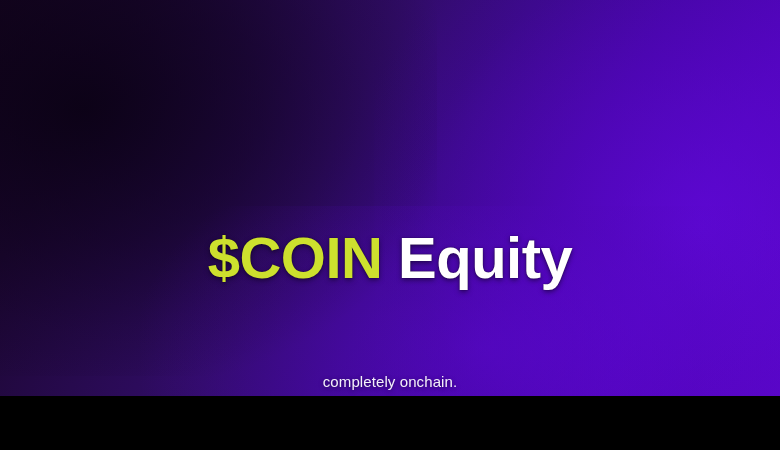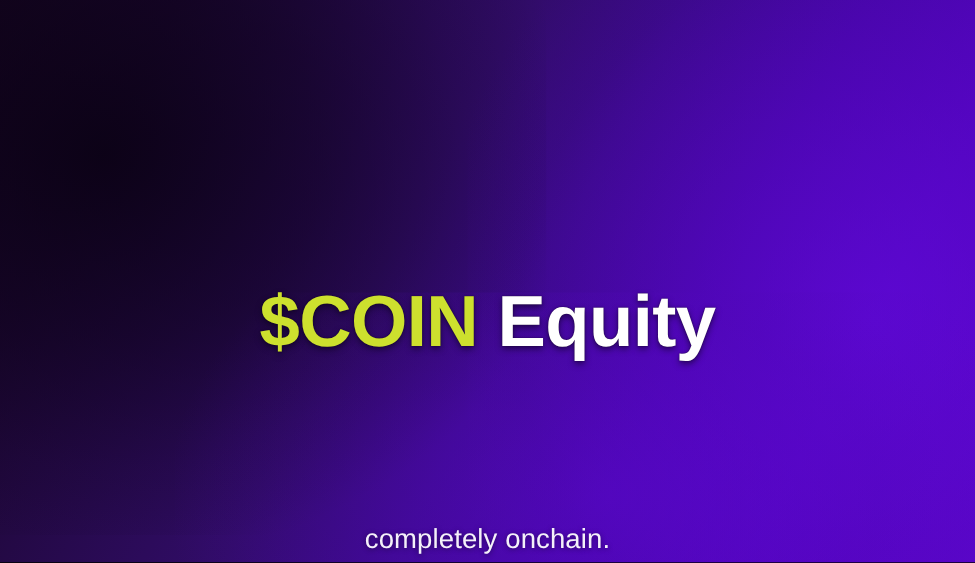--- a/index.html
+++ b/index.html
@@ -5,21 +5,21 @@
 <style>
   html, body {
     margin: 0;
     padding: 0;
     background: #000;
   }
 
   #slide {
     position: relative;
     width: 780px;
-    height: 450px;
+    height: 396px;
     overflow: hidden;
     font-family: "Liberation Sans", "DejaVu Sans", sans-serif;
     
     background:
       linear-gradient(118deg,
         #160520 0%,
         #1d0733 14%,
         #270a4e 28%,
         #310c68 41%,
         #3c0a8c 54%,
@@ -101,21 +101,21 @@
   .headline .word {
     color: #ffffff;
   }
 
   .subtitle {
     position: absolute;
     left: 0;
     right: 0;
     bottom: 6px;
     text-align: center;
-    font-size: 22px;
+    font-size: 15px;
     font-weight: 400;
     letter-spacing: 0.1px;
     color: #f4f1fa;
     white-space: nowrap;
     text-shadow: 0 1px 4px rgba(12, 0, 26, 0.55);
   }
 </style>
 </head>
 <body>
 

